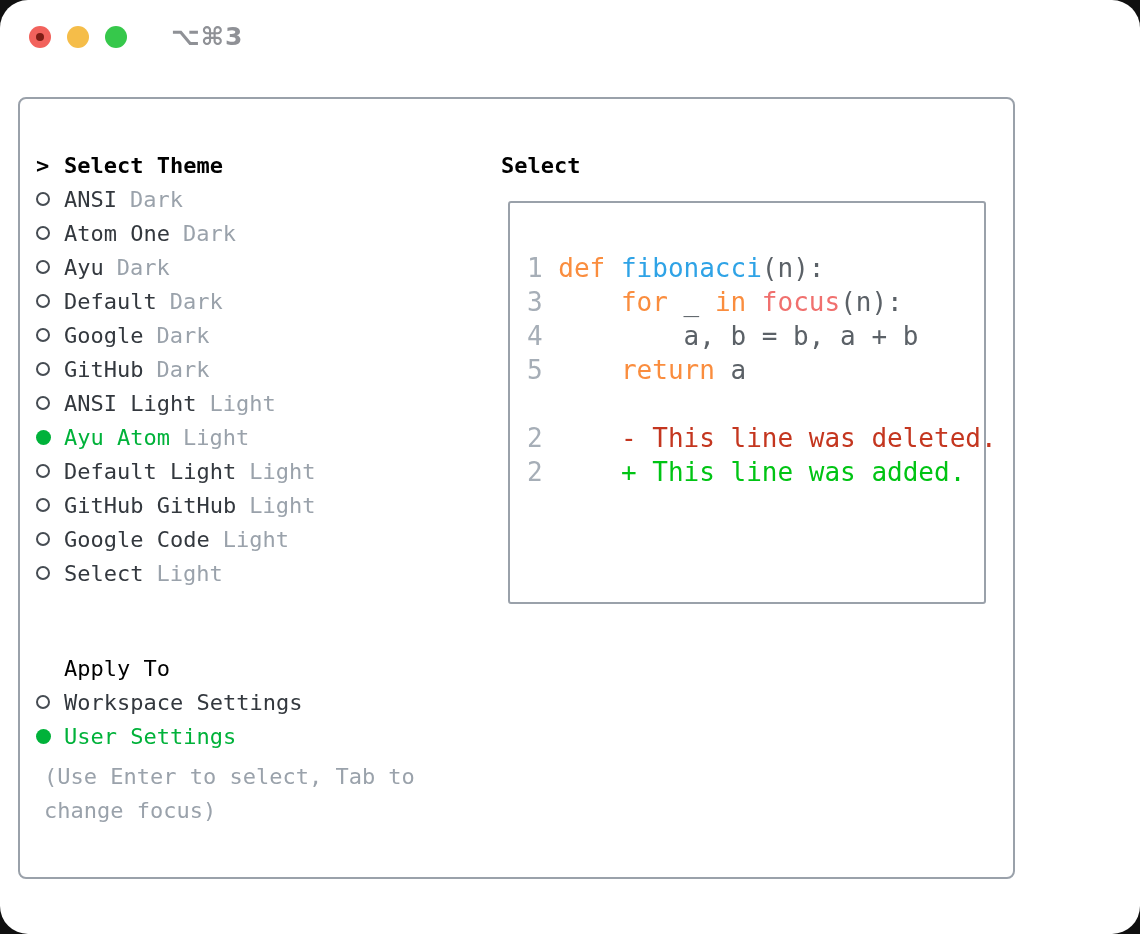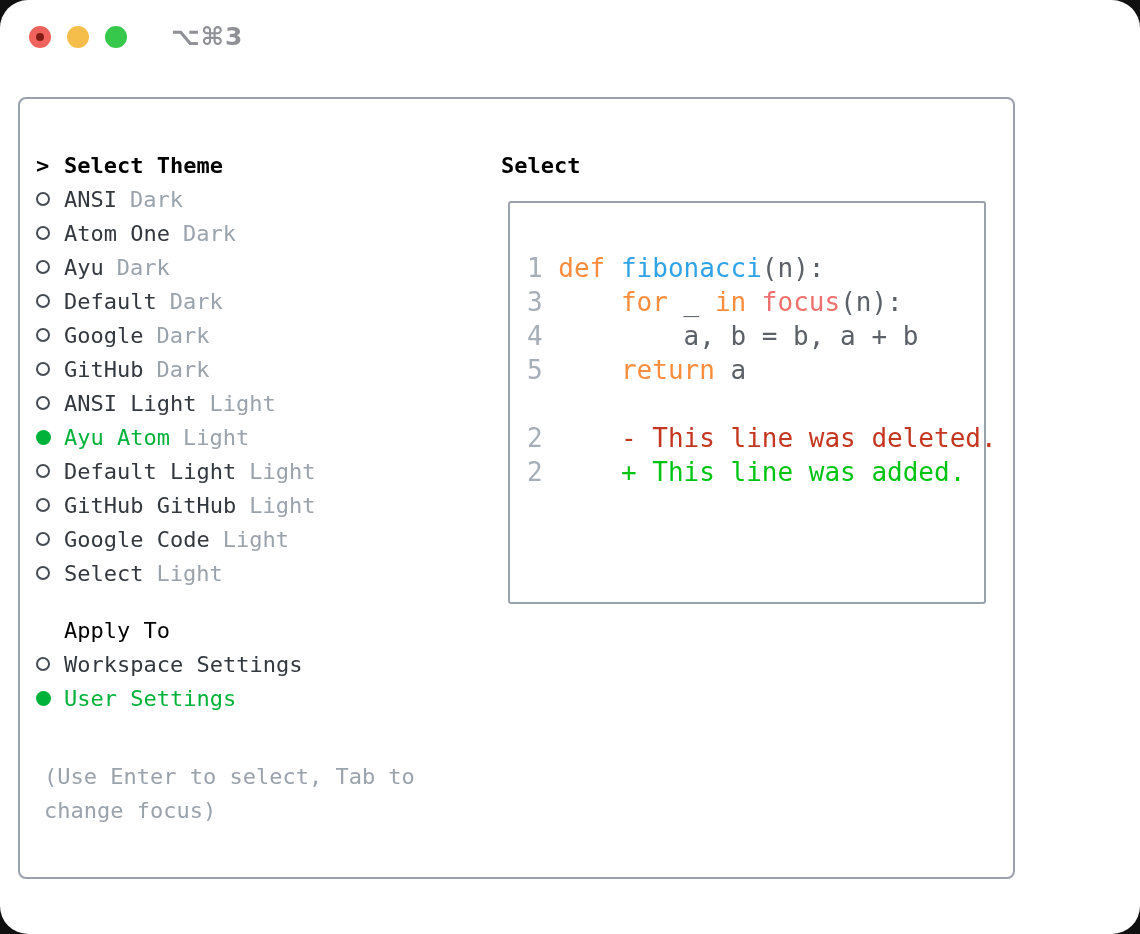--- a/index.html
+++ b/index.html
@@ -28,21 +28,21 @@
   .marker{width:28px;display:flex;align-items:center;flex:none}
   .caret{font-weight:bold;color:#000}
   .heading{font-weight:bold;color:#000}
   .subheading{font-weight:normal;color:#000}
   .circle{width:14px;height:14px;box-sizing:border-box;border:2px solid #464c53;border-radius:50%}
   .circle.sel{width:15px;height:15px;border:none;background:var(--accent_green,#00b23a)}
   .t-name{color:var(--text_dark,#33383e);white-space:pre}
   .t-name.sel{color:var(--accent_green,#00b23a)}
   .t-variant{color:var(--muted,#9aa2ab);margin-left:13px;white-space:pre}
   .left{position:absolute;left:16px;top:49px}
-  .apply-block{position:absolute;left:16px;top:514px}
+  .apply-block{position:absolute;left:16px;top:552px}
   .hint{
     position:absolute;left:24px;top:661px;font-size:22px;line-height:34px;
     color:var(--muted,#9aa2ab);white-space:pre;
   }
   
   .preview-heading{position:absolute;left:481px;top:49px}
   .preview-box{
     position:absolute;left:488px;top:102px;width:478px;height:403px;box-sizing:border-box;
     border:2px solid var(--window_border,#9aa1aa);border-radius:3px;background:#fff;
   }

